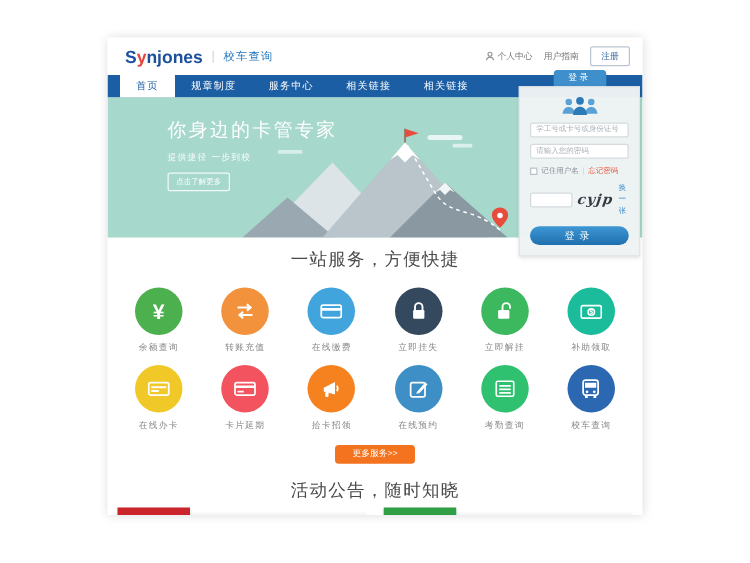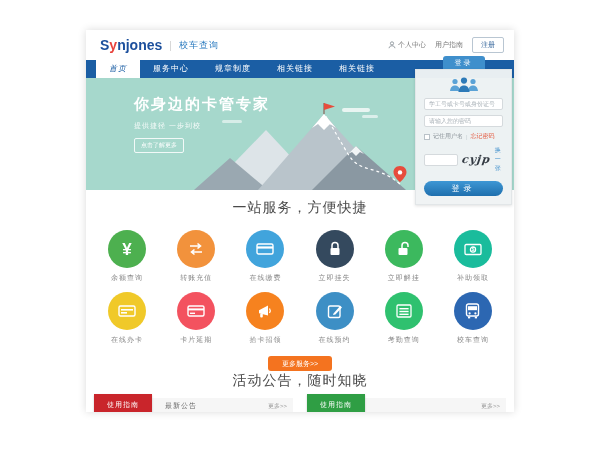--- a/index.html
+++ b/index.html
@@ -12,26 +12,26 @@
   .logo .accent { color:#e8423c; }
   .logo-sep { color:#d0d0d0; font-size:10px; margin:0 7px; }
   .site-name { font-size:9px; color:#2678be; letter-spacing:1px; }
   .header-right { margin-left:auto; display:flex; align-items:center; gap:9px; font-size:7px; color:#777; }
   .header-link { cursor:pointer; display:flex; align-items:center; gap:2px; }
   .register-btn { border:1px solid #b9c6d2; border-radius:2px; padding:2px 8px; color:#39699e; background:#fff; font-size:7px; cursor:pointer; }
 
   
   .nav { height:18px; background:#1b5ea4; display:flex; padding-left:10px; position:relative; }
   .nav-item { color:#fff; font-size:8px; line-height:18px; padding:0 13px; letter-spacing:1px; cursor:pointer; }
-  .nav-item.active { background:#fff; color:#1b5ea4;font-style:italic; }
+  .nav-item.active { background:#fff; color:#1b5ea4; }
 
   
   .hero { height:112px; background:#a6d8cc; position:relative; }
   .hero-copy { position:absolute; left:48px; top:17px; color:#fff; }
-  .hero-title { font-size:15px; font-weight:bold; letter-spacing:2px;text-align:center; }
+  .hero-title { font-size:15px; font-weight:normal; letter-spacing:2px;text-align:center; }
   .hero-sub { font-size:7px; margin-top:7px; opacity:.92; letter-spacing:1px; }
   .hero-cta { display:inline-block; margin-top:7px; border:1px solid rgba(255,255,255,.85); border-radius:2px; padding:2px 6px; font-size:6px; color:#fff; cursor:pointer; }
   .mountains { position:absolute; left:108px; bottom:0; }
 
   
   .login { position:absolute; right:2px; top:-22px; width:97px; z-index:5; }
   .login-tab { width:42px; height:13px; margin:0 auto; background:#3f8fcc; color:#fff; font-size:7px; text-align:center; line-height:13px; border-radius:3px 3px 0 0; letter-spacing:2px; cursor:pointer; }
   .login-body { background:rgba(240,243,244,.97); border:1px solid #e2e6e8; padding:7px 8px 8px; box-shadow:0 1px 3px rgba(0,0,0,.12); }
   .login-users { text-align:center; height:16px; }
   .login input { display:block; width:100%; height:12px; margin-top:5px; border:1px solid #d5dadd; border-radius:2px; font-size:6px; padding:0 4px; color:#666; background:#fff; }
@@ -52,21 +52,21 @@
   .grid { width:404px; margin:13px auto 0; }
   .grid-row { display:flex; justify-content:space-between; }
   .grid-row + .grid-row { margin-top:9px; }
   .svc { width:58px; text-align:center; cursor:pointer; }
   .circle { width:38px; height:38px; border-radius:50%; margin:0 auto; display:flex; align-items:center; justify-content:center; color:#fff; }
   .glyph { font-size:17px; font-weight:bold; color:#fff; line-height:1; }
   .svc-label { margin-top:5px; font-size:7px; color:#888; letter-spacing:1px; }
   .more-btn { display:block; width:64px; height:15px; margin:11px auto 0; background:#f4731f; border-radius:3px; color:#fff; font-size:7px; text-align:center; line-height:15px; cursor:pointer; }
 
   
-  .annc { margin-top:1px; }
+  .annc { margin-top:13px; }
   .panels { display:flex; gap:14px; padding:0 8px; margin-top:8px; }
   .panel { flex:1; }
   .tabbar { height:17px; background:#f6f6f6; border-bottom:1px solid #e3e3e3; display:flex; align-items:center; position:relative; }
   .ribbon { height:21px; line-height:21px; margin-top:-4px; padding:0 13px; color:#fff; font-size:7px; letter-spacing:1px; position:relative; cursor:pointer; box-shadow:0 1px 2px rgba(0,0,0,.2); }
   .tab-plain { margin-left:13px; font-size:7px; color:#666; letter-spacing:1px; cursor:pointer; }
   .more-link { margin-left:auto; margin-right:6px; font-size:6px; color:#999; cursor:pointer; }
   svg { display:block; }
 </style>
 </head>
 <body>
@@ -87,22 +87,22 @@
       </span>
       <span class="header-link">
           <span>用户指南</span>
         </span>
       <button class="register-btn">注册</button>
     </div>
   </div>
 
   <div class="nav">
     <div class="nav-item active">首页</div>
+    <div class="nav-item">规章制度</div>
     <div class="nav-item">服务中心</div>
-    <div class="nav-item">规章制度</div>
     <div class="nav-item">相关链接</div>
     <div class="nav-item">相关链接</div>
   </div>
 
   <div class="hero">
     <div class="hero-copy">
       <div class="hero-title">你身边的卡管专家</div>
       <div class="hero-sub">提供捷径 一步到校</div>
       <span class="hero-cta">点击了解更多</span>
     </div>

